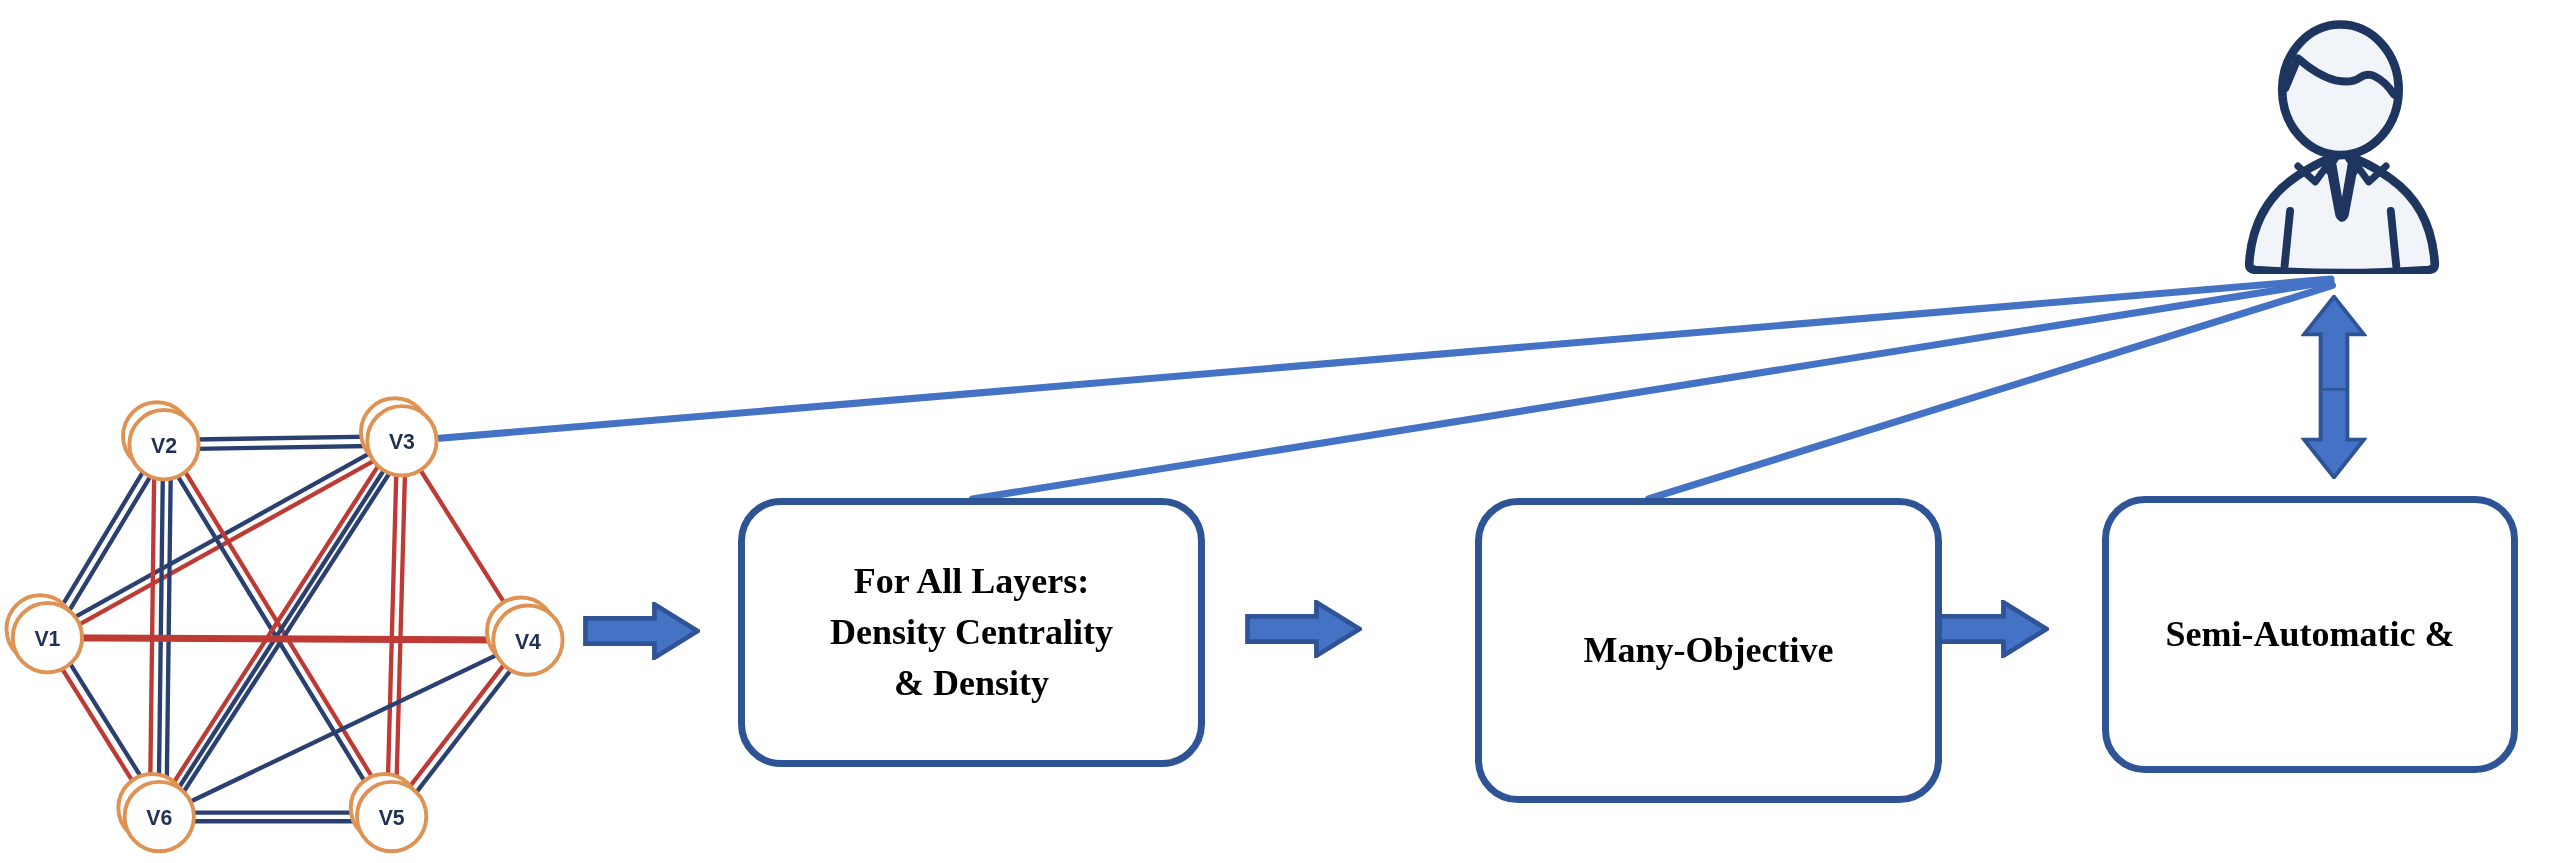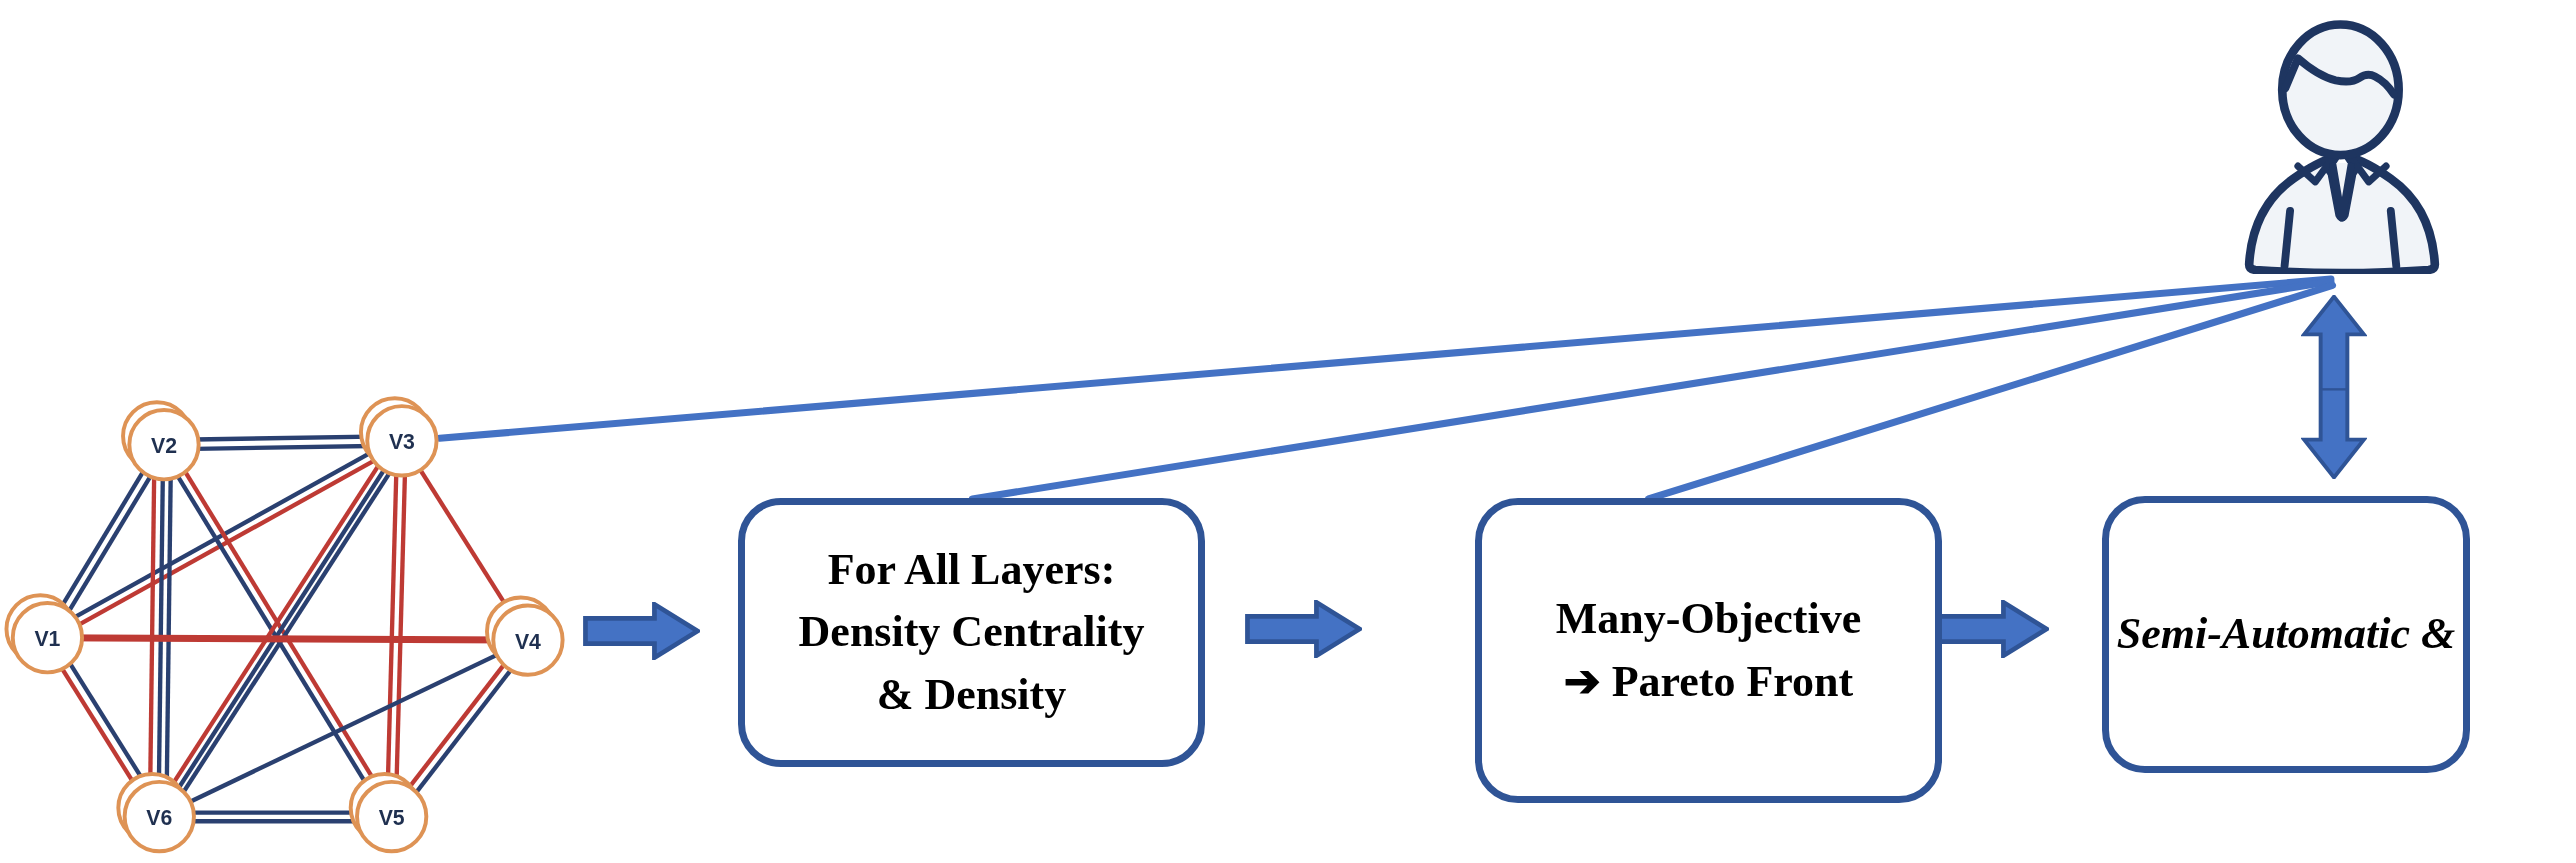--- a/index.html
+++ b/index.html
@@ -27,29 +27,29 @@
     box-sizing: border-box;
     background: #ffffff;
     border: 7px solid var(--box-border, #2F5496);
     border-radius: 43px;
     display: flex;
     flex-direction: column;
     justify-content: center;
     align-items: center;
     text-align: center;
     font-weight: bold;
-    font-size: 44px;
+    font-size: 36px;
     line-height: 1.42;
     color: var(--text, #000000);
   }
   .pbox span { display: block; white-space: nowrap; }
 
   #box-estimate { left: 738px;  top: 498px; width: 467px; height: 269px; }
   #box-optimize { left: 1475px; top: 498px; width: 467px; height: 305px; }
-  #box-select   { left: 2102px; top: 496px; width: 368px; height: 277px; font-style: italic; }
+  #box-select   { left: 2102px; top: 496px; width: 416px; height: 277px; }
 
   #flow-arrow-1 { left: 583px;  top: 602px; }
   #flow-arrow-2 { left: 1245px; top: 600px; }
   #flow-arrow-3 { left: 1932px; top: 600px; }
 
   #person-icon    { left: 2235px; top: 11px; }
   #feedback-arrow { left: 2301px; top: 295px; }
 </style>
 </head>
 <body>
@@ -130,21 +130,20 @@
     <polygon points="3,21 91,21 91,3 146,37 91,71 91,53 3,53" style="fill:var(--shape-fill);stroke:var(--shape-border);stroke-width:6;stroke-linejoin:miter"></polygon>
   </svg>
 
   <div id="box-estimate" class="pbox">
     <span>For All Layers:</span>
     <span>Density Centrality</span>
     <span>&amp; Density</span>
   </div>
   <div id="box-optimize" class="pbox">
     <span>Many-Objective</span>
-    <span>➔ Pareto Front</span>
   </div>
   <div id="box-select" class="pbox">
     <span>Semi-Automatic &amp;</span>
   </div>
 
   <svg id="person-icon" class="layer-abs person" width="214" height="263" viewBox="0 0 272 334">
     <path d="M 18,322 Q 22,250 74,213 Q 106,191 128,185 L 122,194 Q 117,200 123,206 L 133,259 Q 136,265 139,259 L 149,206 Q 155,200 150,194 L 144,185 Q 167,191 198,213 Q 250,250 254,322 Q 254,328 246,329 Q 190,333 136,333 Q 82,333 26,329 Q 18,328 18,322 Z" style="fill:var(--person-fill);stroke:var(--person-outline);stroke-width:11;stroke-linejoin:round"></path>
     <path d="M 126,184 L 102,217 L 80,197" style="fill:none;stroke:var(--person-outline);stroke-width:9;stroke-linejoin:round;stroke-linecap:round"></path>
     <path d="M 146,184 L 170,217 L 192,197" style="fill:none;stroke:var(--person-outline);stroke-width:9;stroke-linejoin:round;stroke-linecap:round"></path>
     <path d="M 124,193 L 136,263 L 148,193" style="fill:var(--person-fill);stroke:var(--person-outline);stroke-width:9;stroke-linejoin:round"></path>

